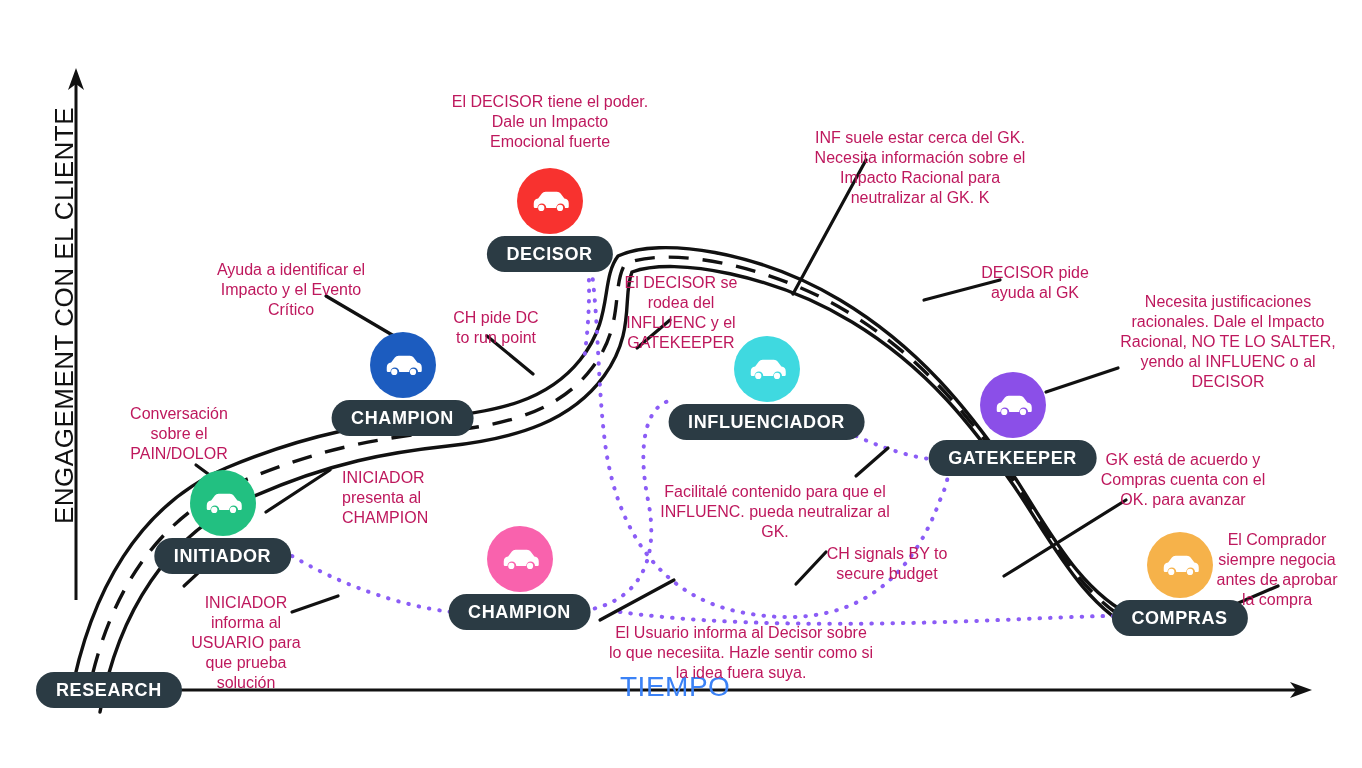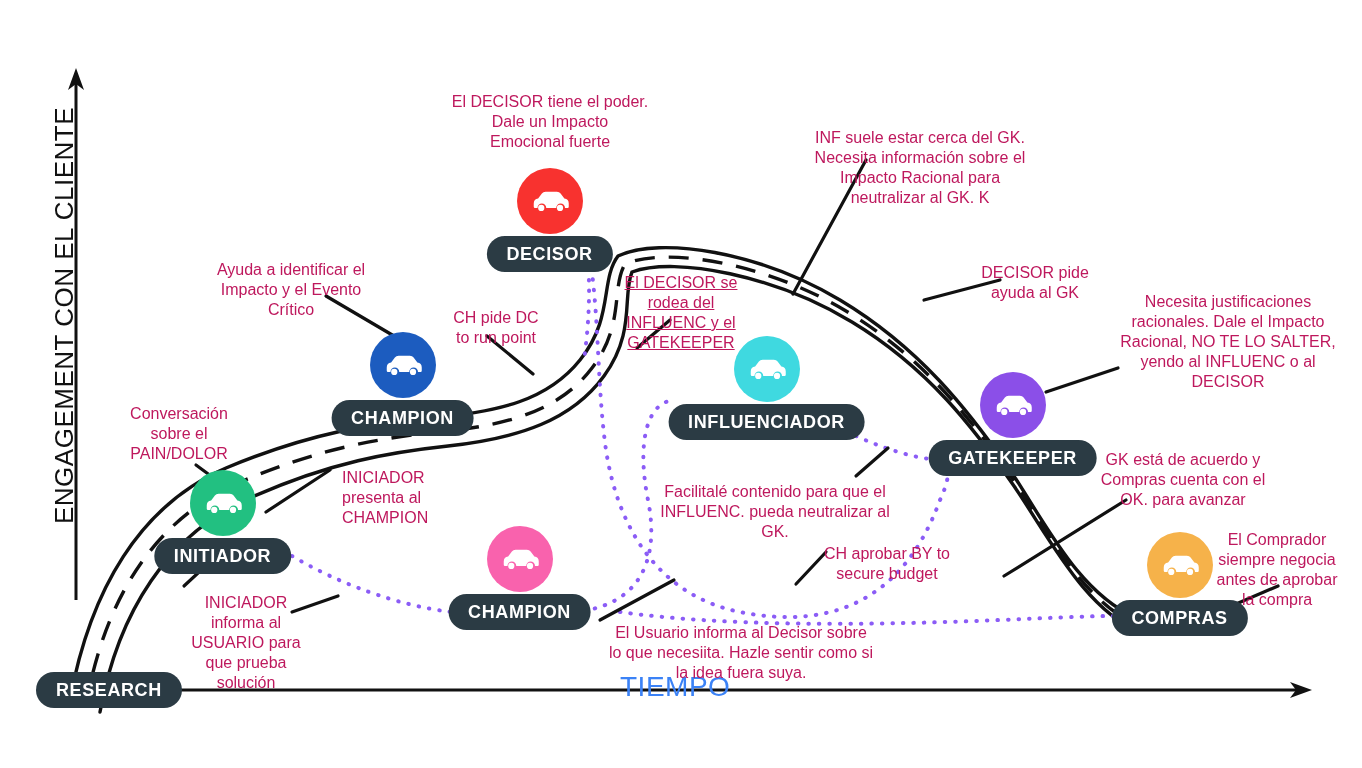--- a/index.html
+++ b/index.html
@@ -229,21 +229,21 @@
     <div>Ayuda a identificar el</div>
     <div><b>Impacto</b><span> y el </span><b>Evento</b></div>
     <div><b>Crítico</b></div>
   </div>
 
   <div class="note c" style="left:437px;top:308px;width:118px;">
     <div>CH pide DC</div>
     <div>to run point</div>
   </div>
 
-  <div class="note c" style="left:618px;top:273px;width:126px;text-decoration:underline;">
+  <div class="note c" style="left:618px;top:273px;width:126px;">
     <div>El DECISOR se</div>
     <div>rodea del</div>
     <div>INFLUENC y el</div>
     <div>GATEKEEPER</div>
   </div>
 
   <div class="note c" style="left:960px;top:263px;width:150px;">
     <div>DECISOR pide</div>
     <div>ayuda al GK</div>
   </div>
@@ -274,21 +274,21 @@
     <div>GK.</div>
   </div>
 
   <div class="note c" style="left:1090px;top:450px;width:186px;">
     <div>GK está de acuerdo y</div>
     <div>Compras cuenta con el</div>
     <div>OK. para avanzar</div>
   </div>
 
   <div class="note c" style="left:812px;top:544px;width:150px;">
-    <div>CH aprobar BY to</div>
+    <div>CH signals BY to</div>
     <div>secure budget</div>
   </div>
 
   <div class="note c" style="left:1206px;top:530px;width:142px;">
     <div>El Comprador</div>
     <div>siempre negocia</div>
     <div>antes de aprobar</div>
     <div>la compra</div>
   </div>
 

